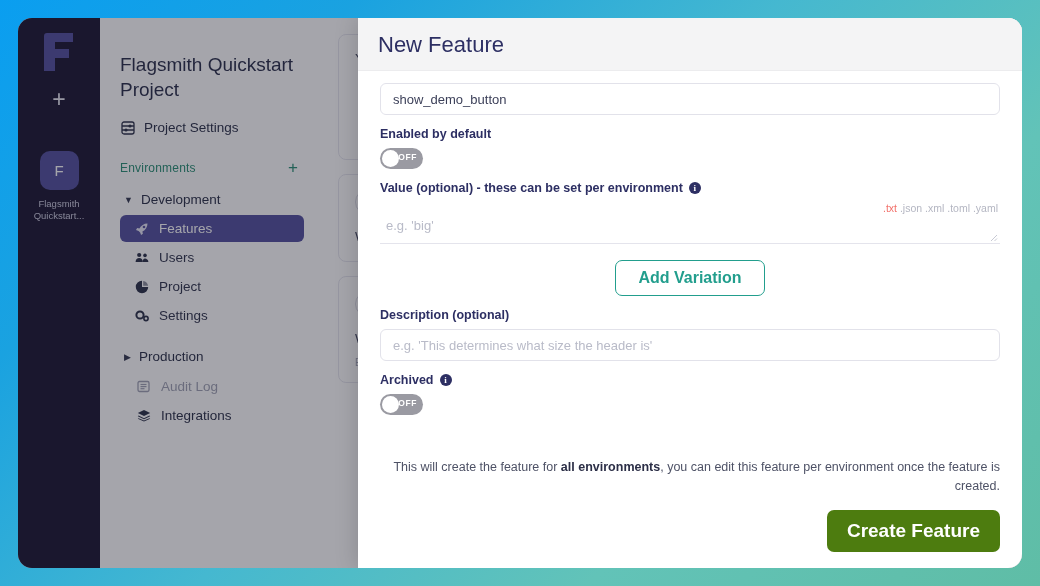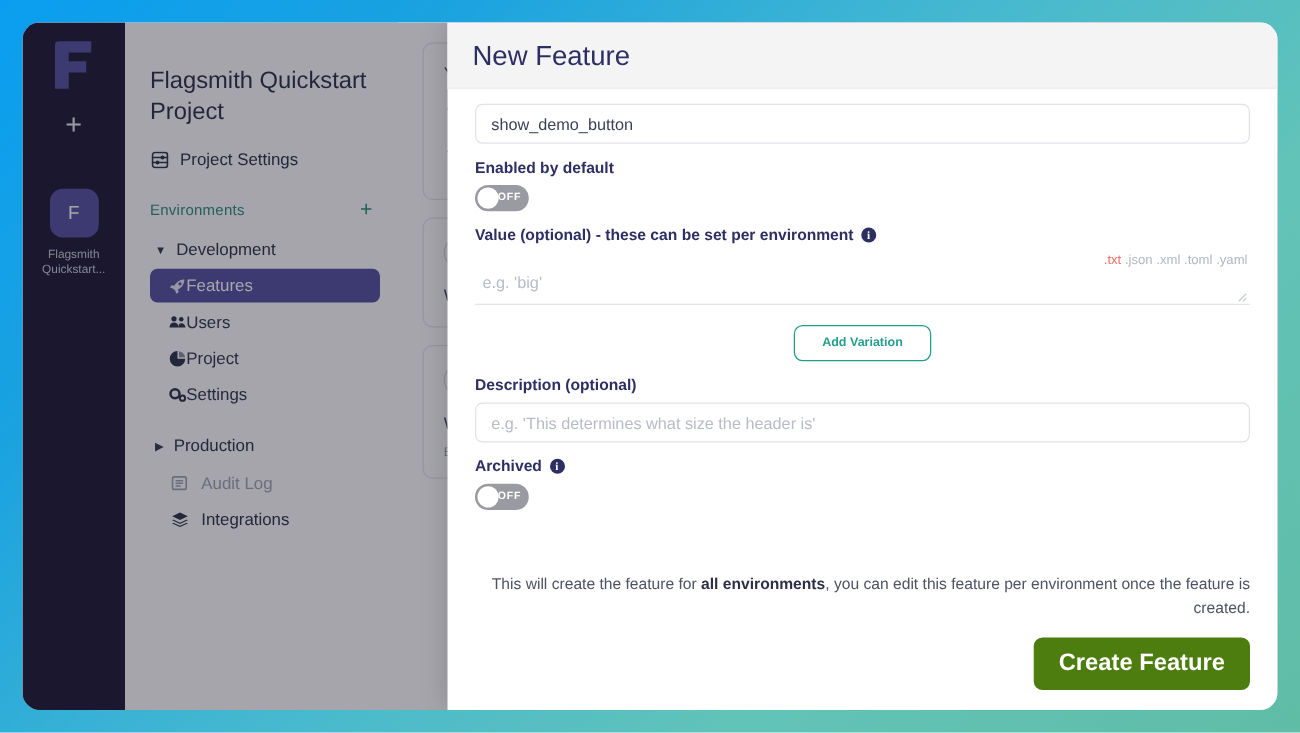--- a/index.html
+++ b/index.html
@@ -83,21 +83,21 @@
 
   .env-group { margin-top: 12px; }
   .env-head {
     display: flex; align-items: center; gap: 8px;
     font-size: 13.5px; color: #20263f;
     padding: 4px 0 4px 4px;
   }
   .caret { font-size: 9px; color: #2a2f47; }
   .env-items { margin-top: 4px; }
   .env-item {
-    display: flex; align-items: center; 
+    display: flex; align-items: center; gap: 10px;
     font-size: 13.5px; color: #262b44;
     padding: 6px 0 6px 14px;
     border-radius: 6px;
     margin-bottom: 2px;
   }
   .env-item.active { background: #4b4899; color: #ffffff; margin-right: 0; }
   #production-group { margin-top: 16px; }
 
   #sidebar-bottom {
     position: absolute; left: 16px; bottom: 18px; width: 218px;
@@ -209,21 +209,21 @@
     color: #c7c9d4; font-size: 8px; line-height: 8px;
   }
 
   #add-variation-row { display: flex; justify-content: center; margin-top: 16px; }
   #add-variation-button {
     border: 1px solid #229e8d;
     color: #229e8d;
     background: #fff;
     border-radius: 7px;
     padding: 8px 22px;
-    font-size: 10px; font-weight: bold;
+    font-size: 16px; font-weight: bold;
     font-family: "Liberation Sans", sans-serif;
   }
 
   .info-dot {
     width: 12px; height: 12px; border-radius: 50%;
     background: #2d2f63; color: #fff;
     font-size: 9px; font-weight: bold;
     display: inline-flex; align-items: center; justify-content: center;
     font-family: "Liberation Serif", serif;
   }

